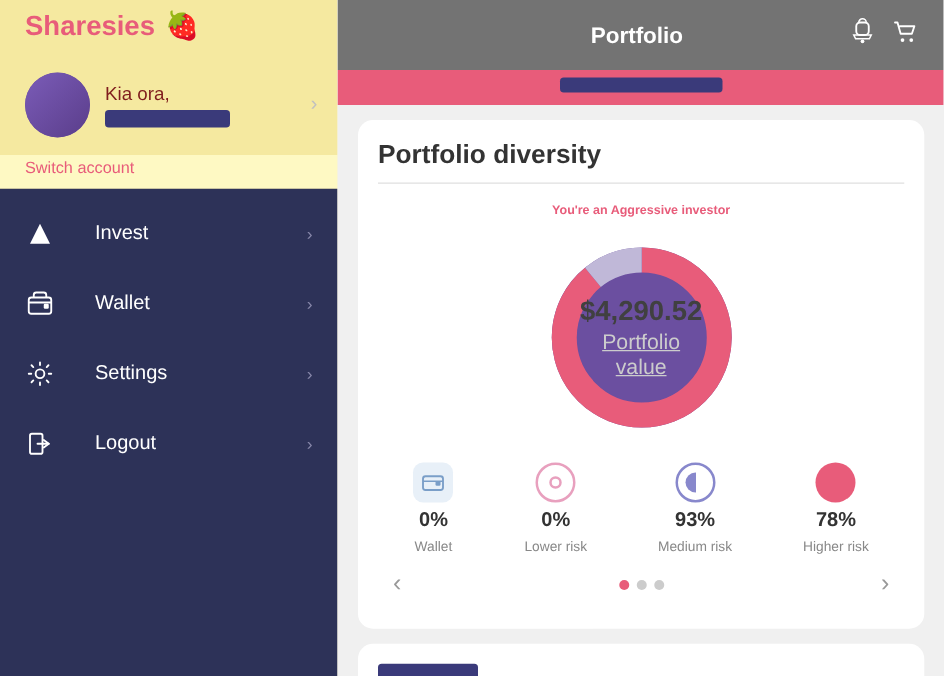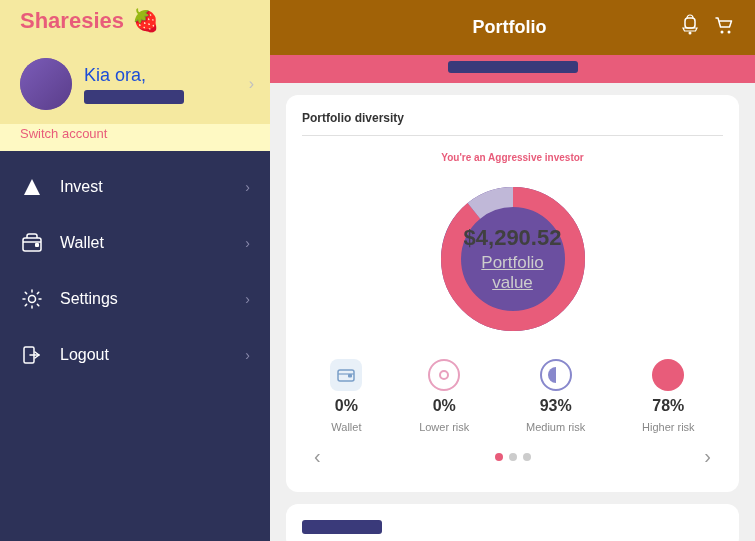--- a/index.html
+++ b/index.html
@@ -70,22 +70,22 @@
       height: 100%;
       background: linear-gradient(135deg, #7b5cb8 0%, #5a3d8a 100%);
       border-radius: 50%;
     }
 
     .user-info {
       flex: 1;
     }
 
     .user-greeting {
-      font-size: 18px;
-      color: #1d4ed8;
+      font-size: 15px;
+      color: #7f1d1d;
     }
 
     .user-name-blur {
       width: 100px;
       height: 14px;
       background: #3a3a7a;
       border-radius: 3px;
       margin-top: 4px;
     }
 
@@ -106,21 +106,21 @@
 
     .sidebar-nav {
       background: #2d3258;
       flex: 1;
       padding: 8px 0;
     }
 
     .nav-item {
       display: flex;
       align-items: center;
-      gap: 16px;
+      gap: 32px;
       padding: 16px 20px;
       color: white;
       cursor: pointer;
       position: relative;
     }
 
     .nav-icon {
       width: 24px;
       height: 24px;
       display: flex;
@@ -144,21 +144,21 @@
       flex: 1;
       display: flex;
       flex-direction: column;
       background: #f0f0f0;
       position: relative;
       overflow: hidden;
     }
 
     
     .main-header {
-      background: #a16207;
+      background: #737373;
       padding: 14px 20px;
       display: flex;
       align-items: center;
       justify-content: space-between;
       flex-shrink: 0;
     }
 
     .header-title {
       color: white;
       font-size: 18px;
@@ -216,21 +216,21 @@
 
     
     .portfolio-card {
       background: white;
       margin: 12px 16px;
       border-radius: 12px;
       padding: 16px;
     }
 
     .section-title {
-      font-size: 12px;
+      font-size: 21px;
       font-weight: 600;
       color: #333;
       border-bottom: 1px solid #e0e0e0;
       padding-bottom: 10px;
       margin-bottom: 16px;
     }
 
     .investor-type-text {
       text-align: center;
       font-size: 10px;

